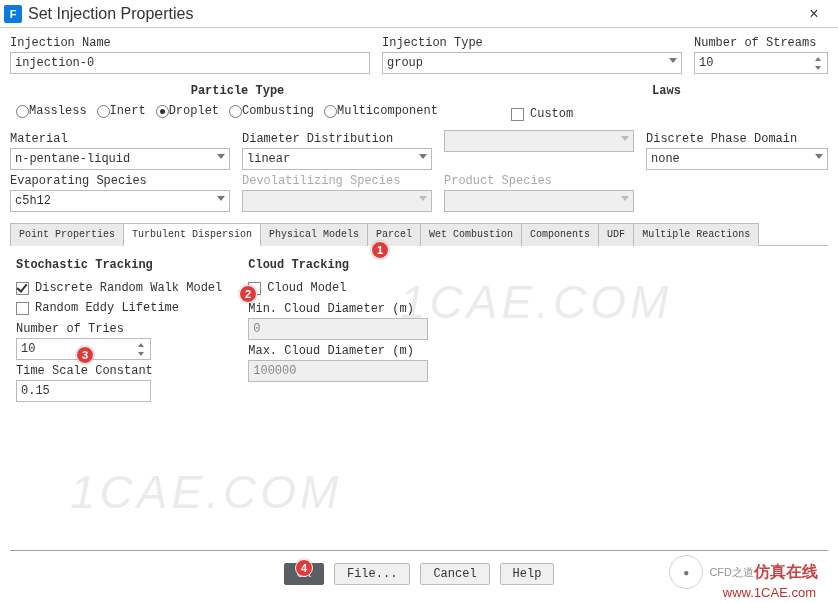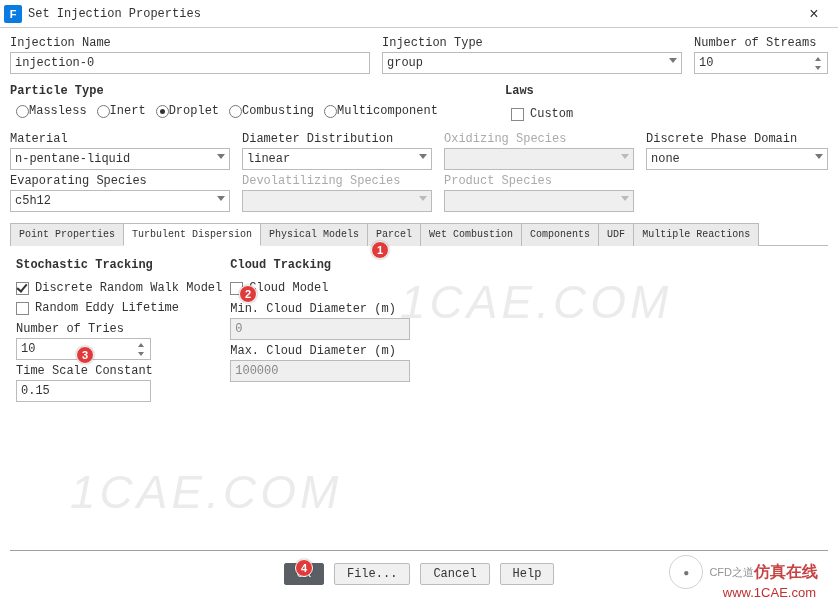--- a/index.html
+++ b/index.html
@@ -25,21 +25,21 @@
     width: 18px; height: 18px;
     background: #0a7be0;
     color: #fff;
     display: flex; align-items: center; justify-content: center;
     font-family: Arial, sans-serif;
     font-weight: bold;
     border-radius: 2px;
     margin-right: 6px;
     font-size: 11px;
   }
-  .titlebar .title { font-family: Liberation Mono, monospace; font-size: 12px; color: #333; }
+  .titlebar .title { font-family: Liberation Sans, sans-serif; font-size: 16px; color: #333; }
   .titlebar .close {
     margin-left: auto;
     width: 40px; height: 28px;
     display: flex; align-items: center; justify-content: center;
     font-size: 16px; font-family: Arial,sans-serif;
     color: #333;
   }
   .content { padding: 6px 10px 10px 10px; }
   .row { display: flex; gap: 12px; margin-bottom: 2px; }
   .col { display: flex; flex-direction: column; }
@@ -81,20 +81,21 @@
     border-left: 3px solid transparent;
     border-right: 3px solid transparent;
   }
   .spin .spinbtns .up::before { border-bottom: 4px solid #777; }
   .spin .spinbtns .dn::before { border-top: 4px solid #777; }
   .group-title {
     font-weight: bold;
     font-size: 12px;
     padding: 4px 0 0 0;
     color: #333;
+    text-align: center;
   }
   .radio-row { display: flex; align-items: center; gap: 6px; padding: 6px 0 4px 6px; }
   .radio { display: flex; align-items: center; gap: 0; margin-right: 4px; }
   .radio-dot {
     width: 13px; height: 13px; border-radius: 50%;
     border: 1px solid #777; position: relative; background: #fff;
   }
   .radio-dot.checked::after {
     content: ""; position: absolute; left: 3px; top: 3px;
     width: 5px; height: 5px; border-radius: 50%; background: #333;
@@ -126,21 +127,21 @@
     color: #333;
     position: relative;
     top: 1px;
     white-space: nowrap;
   }
   .tab.active {
     background: #fff;
     border-bottom: 1px solid #fff;
     z-index: 2;
   }
-  .tabpanel { padding: 10px 6px; display: flex; gap: 8px; }
+  .tabpanel { padding: 10px 6px; display: flex; gap: 26px; }
   .panel-title { font-weight: bold; padding: 2px 0 6px 0; }
   .panel-col { display: flex; flex-direction: column; }
   .panel-col .input, .panel-col .spin { width: 135px; }
   .panel-col .sub-label { padding: 4px 0 2px 0; font-size: 12px; }
   .panel-cloud .input { width: 180px; }
   .input.disabled { background: #efefef; color: #888; }
   .footer {
     position: absolute;
     left: 10px; right: 10px; bottom: 18px;
     border-top: 1px solid #9aa0a6;
@@ -281,21 +282,20 @@
         </div>
     </div>
     <div class="col" style="flex:0 0 190px">
       <label class="fld">Diameter Distribution</label>
       <div class="select">
           <span>linear</span>
           <span class="caret"></span>
         </div>
     </div>
     <div class="col" style="flex:0 0 190px">
-      <label class="fld disabled">Oxidizing Species</label>
       <div class="select disabled">
           <span></span>
           <span class="caret"></span>
         </div>
     </div>
     <div class="col" style="flex:1">
       <label class="fld">Discrete Phase Domain</label>
       <div class="select">
           <span>none</span>
           <span class="caret"></span>

